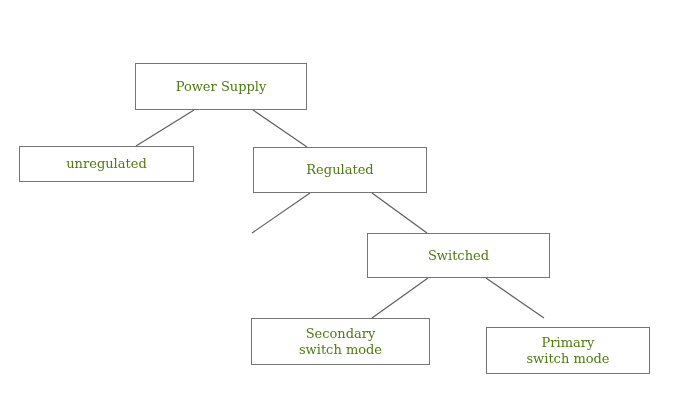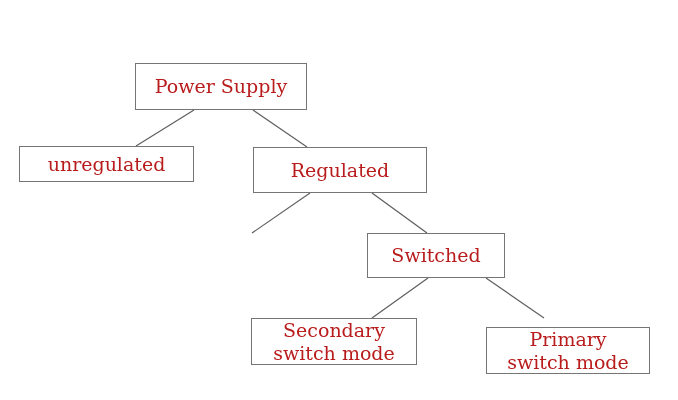--- a/index.html
+++ b/index.html
@@ -30,32 +30,32 @@
     position: absolute;
     box-sizing: border-box;
     background: #ffffff;
     border: 1px solid #757575;
     display: flex;
     align-items: center;
     justify-content: center;
     text-align: center;
   }
   .node .label {
-    font-size: 19px;
+    font-size: 13px;
     line-height: 1.2;
-    color: #b91c1c;
+    color: #4d7c0f;
     white-space: pre-line;
   }
   
   .n-power-supply   { left: 135px; top:  63px; width: 172px; height: 47px; }
   .n-unregulated    { left:  19px; top: 146px; width: 175px; height: 36px; }
   .n-regulated      { left: 253px; top: 147px; width: 174px; height: 46px; }
   .n-linearly       { left: 135px; top: 233px; width: 170px; height: 47px; }
-  .n-switched       { left: 367px; top: 233px; width: 138px; height: 45px; }
-  .n-secondary      { left: 251px; top: 318px; width: 166px; height: 47px; }
+  .n-switched       { left: 367px; top: 233px; width: 183px; height: 45px; }
+  .n-secondary      { left: 251px; top: 318px; width: 179px; height: 47px; }
   .n-primary        { left: 486px; top: 327px; width: 164px; height: 47px; }
 </style>
 </head>
 <body>
 
 <div class="canvas">
 
   <svg class="edges" viewBox="0 0 678 400" xmlns="http://www.w3.org/2000/svg">
     <line x1="194" y1="110" x2="136" y2="146"></line>
     <line x1="253" y1="110" x2="307" y2="147"></line>

